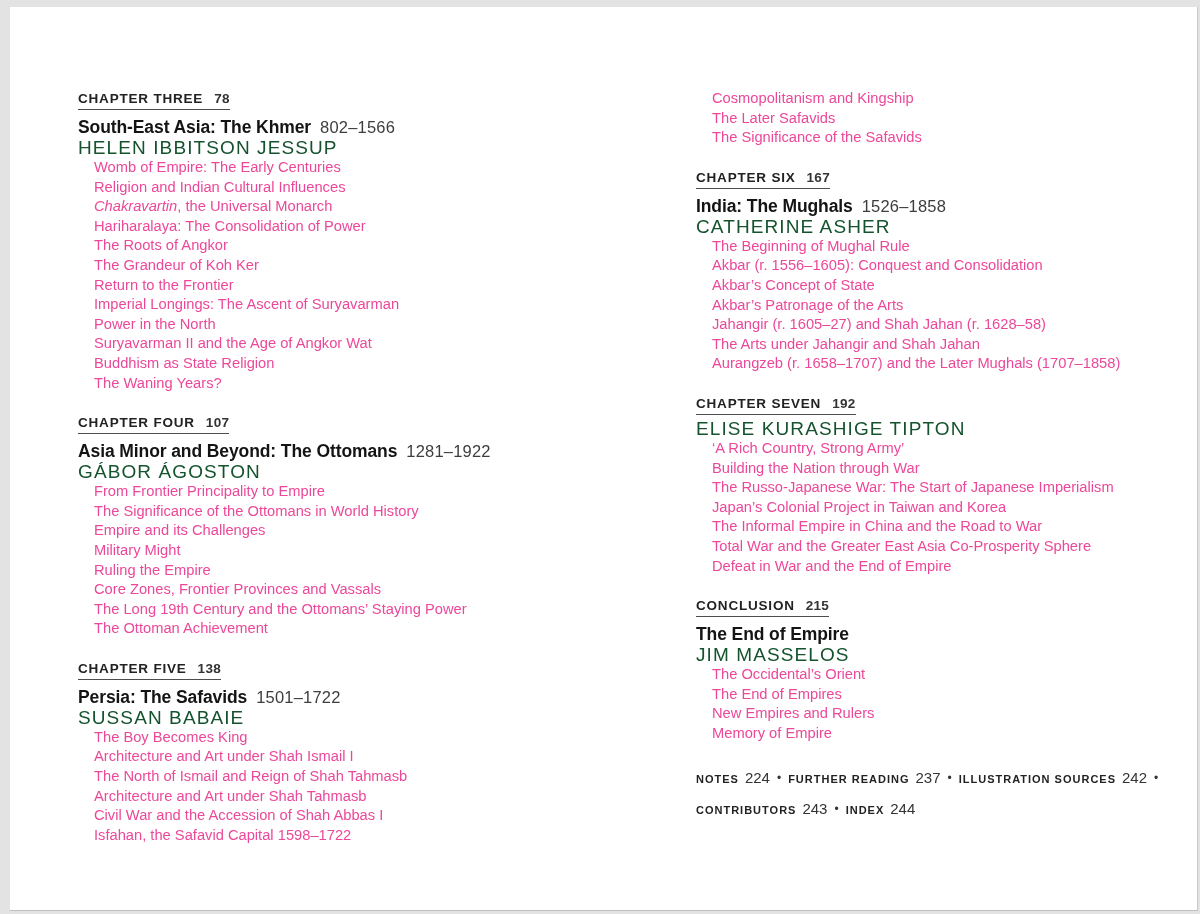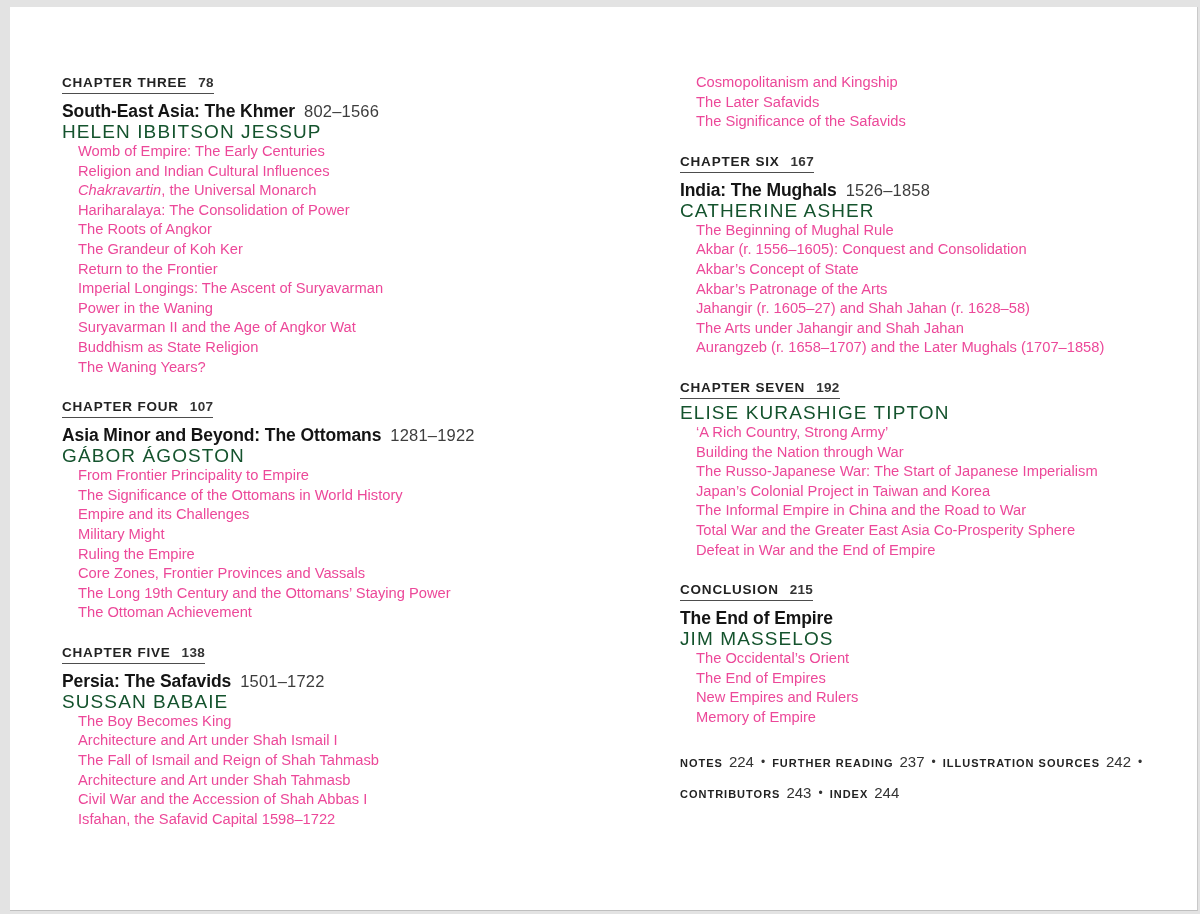--- a/index.html
+++ b/index.html
@@ -24,21 +24,21 @@
     border-right: 1px solid #c9c9c9;
     border-bottom: 1px solid #bfbfbf;
   }
   .column {
     position: absolute;
     top: 66px;
   }
   .col-left  { left: 52px;  width: 570px; }
   .col-right { left: 670px; width: 510px; }
 
-  section.block { margin: 0; }
+  section.block { margin: 16px; }
   section.block + section.block { margin-top: 20px; }
   section.backmatter { margin-top: 26px; }
 
   .ch-label {
     display: inline-block;
     font-size: 13.5px;
     font-weight: bold;
     letter-spacing: 0.8px;
     color: #222222;
     border-bottom: 1.5px solid #4d4d4d;
@@ -128,21 +128,21 @@
         <div class="author">HELEN IBBITSON JESSUP</div>
         <ul class="toc-items">
           <li>Womb of Empire: The Early Centuries</li>
           <li>Religion and Indian Cultural Influences</li>
           <li><em>Chakravartin</em><span>, the Universal Monarch</span></li>
           <li>Hariharalaya: The Consolidation of Power</li>
           <li>The Roots of Angkor</li>
           <li>The Grandeur of Koh Ker</li>
           <li>Return to the Frontier</li>
           <li>Imperial Longings: The Ascent of Suryavarman</li>
-          <li>Power in the Waning</li>
+          <li>Power in the North</li>
           <li>Suryavarman II and the Age of Angkor Wat</li>
           <li>Buddhism as State Religion</li>
           <li>The Waning Years?</li>
         </ul>
       </section>
       <section class="block chapter">
         <div><span class="ch-label"><span class="lbl">CHAPTER FOUR</span><span class="num">107</span></span></div>
         <h2 class="ch-title"><span class="t">Asia Minor and Beyond: The Ottomans</span><span class="dates">1281–1922</span></h2>
         <div class="author">GÁBOR ÁGOSTON</div>
         <ul class="toc-items">
@@ -156,21 +156,21 @@
           <li>The Ottoman Achievement</li>
         </ul>
       </section>
       <section class="block chapter">
         <div><span class="ch-label"><span class="lbl">CHAPTER FIVE</span><span class="num">138</span></span></div>
         <h2 class="ch-title"><span class="t">Persia: The Safavids</span><span class="dates">1501–1722</span></h2>
         <div class="author">SUSSAN BABAIE</div>
         <ul class="toc-items">
           <li>The Boy Becomes King</li>
           <li>Architecture and Art under Shah Ismail I</li>
-          <li>The Fall of Ismail and Reign of Shah Tahmasb</li>
+          <li>The North of Ismail and Reign of Shah Tahmasb</li>
           <li>Architecture and Art under Shah Tahmasb</li>
           <li>Civil War and the Accession of Shah Abbas I</li>
           <li>Isfahan, the Safavid Capital 1598–1722</li>
         </ul>
       </section>
     </div>
   <div class="column col-right" id="col-1">
       <section class="block continuation">
         <ul class="toc-items">
           <li>Cosmopolitanism and Kingship</li>

